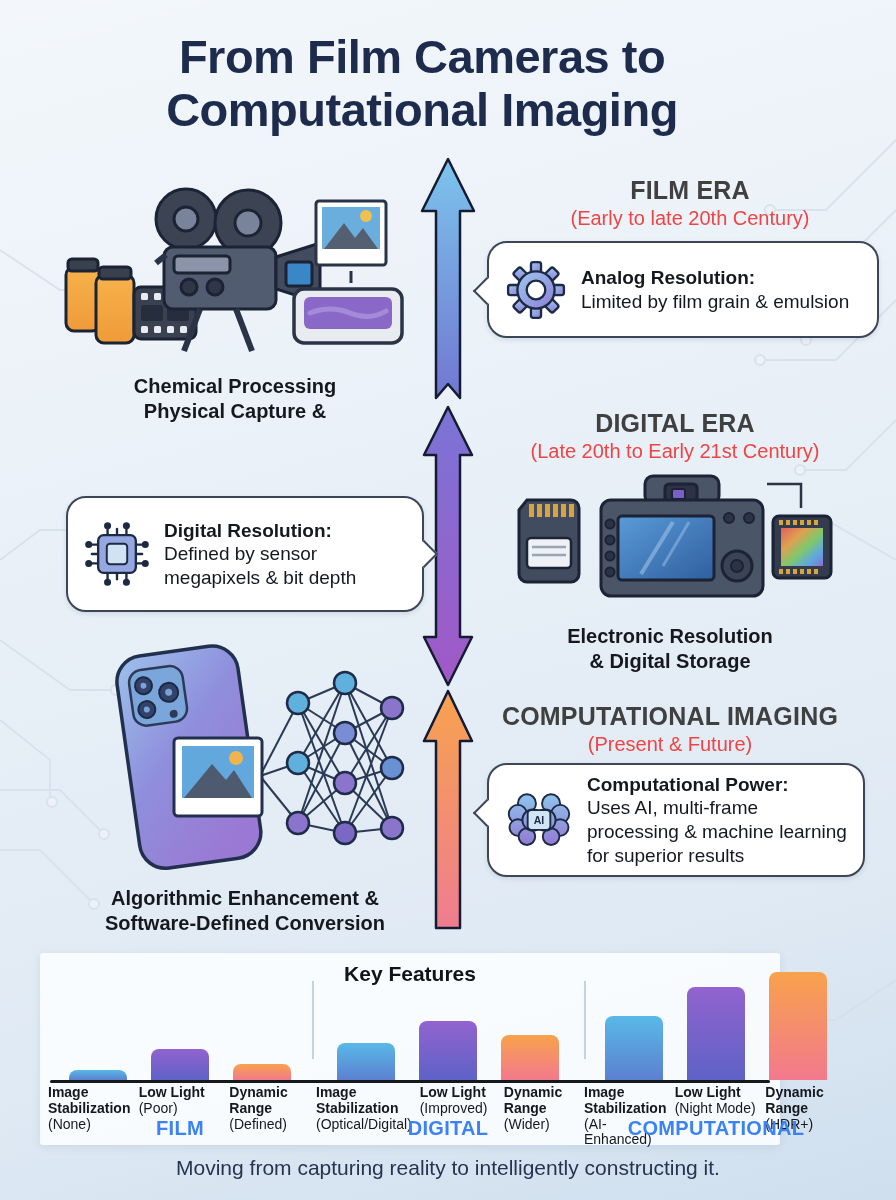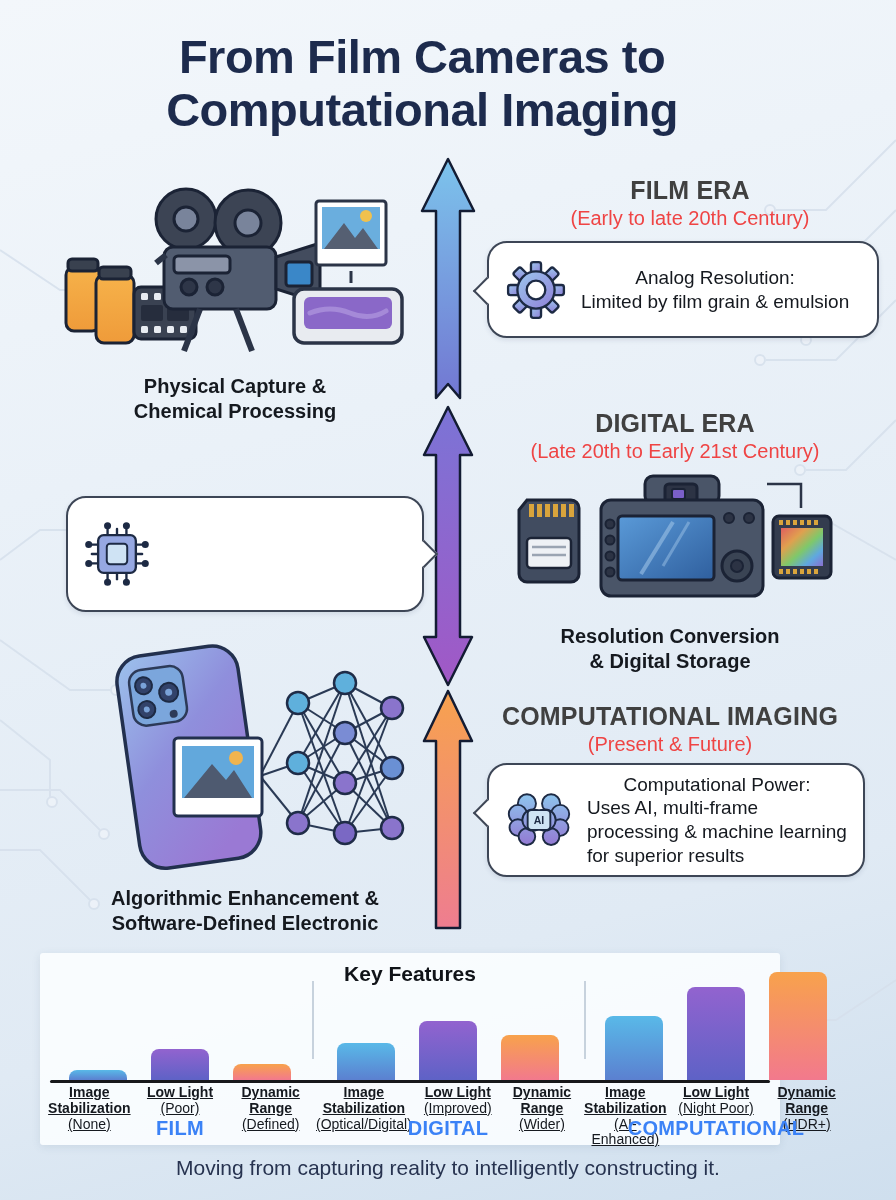--- a/index.html
+++ b/index.html
@@ -23,35 +23,35 @@
 
   .caption { text-align:center; font-size:20px; font-weight:700; color:#15191f; line-height:1.25; }
 
   .callout { background:#ffffff; border:2.5px solid #3d4656; border-radius:20px;
     display:flex; align-items:center; gap:14px; padding:10px 16px;
     box-shadow:0 2px 5px rgba(40,60,90,0.12); }
   .callout .tail { position:absolute; width:20px; height:20px; background:#fff; transform:rotate(45deg); }
   .callout .tail.left  { left:-12px; top:38px; border-left:2.5px solid #3d4656; border-bottom:2.5px solid #3d4656; }
   .callout .tail.right { right:-12px; top:46px; border-top:2.5px solid #3d4656; border-right:2.5px solid #3d4656; }
   .callout .txt { font-size:19px; line-height:1.24; color:#15191f; }
-  .callout .txt .t { font-weight:400;text-align:center; }
+  .callout .txt .t { font-weight:700; }
   .callout svg { flex:0 0 auto; }
 
   .chart-panel { left:40px; top:953px; width:740px; height:192px;
     background:rgba(252,254,255,0.88); border-radius:3px;
     box-shadow:0 2px 8px rgba(70,95,125,0.12); position:absolute; }
   .chart-title { position:absolute; top:9px; left:0; width:100%; text-align:center;
     font-size:21px; font-weight:800; color:#101318; }
   .chart-group { position:absolute; top:0; bottom:0; width:252px; }
   .bars-row { position:absolute; top:0; left:0; right:0; height:127px;
     display:flex; align-items:flex-end; justify-content:center; gap:24px; }
   .bar { width:58px; border-radius:8px 8px 0 0; }
   .labels-row { position:absolute; top:132px; left:-6px; right:-6px;
     display:flex; justify-content:center; gap:8px; }
-  .label-cell { width:96px; text-align:center; font-size:14px; line-height:1.13; color:#15191f;text-decoration:underline; }
+  .label-cell { width:96px; font-size:14px; line-height:1.13; color:#15191f; }
   .label-cell .nm { font-weight:700; }
   .group-label { position:absolute; bottom:5px; left:0; width:100%; text-align:center;
     font-size:20px; font-weight:800; color:#3b82f6; letter-spacing:0.3px; }
   .divider { position:absolute; top:28px; width:1.5px; height:78px; background:#c7d2dd; }
   .baseline { position:absolute; left:10px; right:10px; top:127px; height:3px; background:#17181b; border-radius:2px; }
 
   .footer-text { left:0; top:1156px; width:896px; text-align:center;
     font-size:21px; color:#273350; }
 </style>
 </head>
@@ -202,22 +202,22 @@
   </g>
 
   <g>
     <rect x="236" y="106" width="108" height="54" rx="10" fill="#e8ebf0" stroke="#2b3447" stroke-width="3.5"></rect>
     <rect x="246" y="114" width="88" height="32" rx="6" fill="#8a68c8"></rect>
     <path d="M252,130 q20,-8 40,0 q20,8 36,-2" stroke="#a58ad8" stroke-width="5" fill="none" stroke-linecap="round"></path>
   </g>
 </svg>
 
 <div class="content caption" style="left:70px; top:374px; width:330px;">
+  <div>Chemical Processing</div>
   <div>Physical Capture &amp;</div>
-  <div>Chemical Processing</div>
 </div>
 
 <div class="content era-heading" style="left:460px; top:409px; width:430px;">
   <div class="hd">DIGITAL ERA</div>
   <div class="sub">(Late 20th to Early 21st Century)</div>
 </div>
 
 <div class="content callout" style="left:66px; top:496px; width:358px; height:116px;">
   <div class="tail right"></div>
   <svg width="66" height="66" viewBox="-42 -42 84 84">
@@ -241,20 +241,24 @@
         <line x1="24" y1="-12" x2="34" y2="-12"></line>
           <circle cx="36" cy="-12" r="3" fill="#1d2a44"></circle>
         <line x1="24" y1="0" x2="32" y2="0"></line>
         <line x1="24" y1="12" x2="34" y2="12"></line>
           <circle cx="36" cy="12" r="3" fill="#1d2a44"></circle>
       </g>
       <rect x="-24" y="-24" width="48" height="48" rx="7" fill="#96a8e2"></rect>
       <rect x="-13" y="-13" width="26" height="26" rx="4" fill="#cfe3f4" stroke-width="2.5"></rect>
     </g>
   </svg>
+  <div class="txt">
+    <div class="t">Digital Resolution:</div>
+    <div>Defined by sensor megapixels &amp; bit depth</div>
+  </div>
 </div>
 
 <svg class="content" style="left:505px; top:462px;" width="335" height="165" viewBox="0 0 335 165">
   <defs>
     <linearGradient id="gScreen" x1="0" y1="0" x2="1" y2="1">
       <stop offset="0" stop-color="#5a9ad8"></stop>
         <stop offset="1" stop-color="#2f5f9e"></stop>
       </linearGradient>
     <linearGradient id="gSensor" x1="0" y1="0" x2="1" y2="1">
       <stop offset="0" stop-color="#e05f5f"></stop>
@@ -315,21 +319,21 @@
       <rect x="288" y="107" width="4" height="5"></rect>
         <rect x="295" y="107" width="4" height="5"></rect>
       <rect x="302" y="107" width="4" height="5"></rect>
         <rect x="309" y="107" width="4" height="5"></rect>
     </g>
     <rect x="276" y="66" width="42" height="38" fill="url(#gSensor)"></rect>
   </g>
 </svg>
 
 <div class="content caption" style="left:480px; top:624px; width:380px;">
-  <div>Resolution Conversion</div>
+  <div>Electronic Resolution</div>
   <div>&amp; Digital Storage</div>
 </div>
 
 <div class="content era-heading" style="left:470px; top:702px; width:400px;">
   <div class="hd">COMPUTATIONAL IMAGING</div>
   <div class="sub">(Present &amp; Future)</div>
 </div>
 
 <div class="content callout" style="left:487px; top:763px; width:378px; height:114px;">
   <div class="tail left"></div>
@@ -428,21 +432,21 @@
     <circle cx="275" cy="155" r="11" fill="#8a74cc"></circle>
     <circle cx="275" cy="205" r="11" fill="#7a68c4"></circle>
     <circle cx="322" cy="80" r="11" fill="#8a74cc"></circle>
     <circle cx="322" cy="140" r="11" fill="#6a90d4"></circle>
     <circle cx="322" cy="200" r="11" fill="#8a74cc"></circle>
   </g>
 </svg>
 
 <div class="content caption" style="left:50px; top:886px; width:390px;">
   <div>Algorithmic Enhancement &amp;</div>
-  <div>Software-Defined Electronic</div>
+  <div>Software-Defined Conversion</div>
 </div>
 
 <div class="chart-panel content">
   <div class="chart-title">Key Features</div>
   <div id="chart-groups">
       <div class="chart-group" style="left: 14px;">
         <div class="bars-row">
           <div class="bar" style="background: linear-gradient(rgb(89, 185, 232), rgb(91, 128, 208)); height: 10px;"></div>
           <div class="bar" style="background: linear-gradient(rgb(146, 99, 207), rgb(94, 98, 198)); height: 31px;"></div>
           <div class="bar" style="background: linear-gradient(rgb(248, 162, 76), rgb(242, 121, 141)); height: 16px;"></div>
@@ -491,21 +495,21 @@
           <div class="bar" style="background: linear-gradient(rgb(146, 99, 207), rgb(94, 98, 198)); height: 93px;"></div>
           <div class="bar" style="background: linear-gradient(rgb(248, 162, 76), rgb(242, 121, 141)); height: 108px;"></div>
         </div>
         <div class="labels-row">
           <div class="label-cell">
             <div class="nm">Image Stabilization</div>
             <div>(AI-Enhanced)</div>
           </div>
           <div class="label-cell">
             <div class="nm">Low Light</div>
-            <div>(Night Poor)</div>
+            <div>(Night Mode)</div>
           </div>
           <div class="label-cell">
             <div class="nm">Dynamic Range</div>
             <div>(HDR+)</div>
           </div>
         </div>
         <div class="group-label">COMPUTATIONAL</div>
       </div>
     </div>
   <div class="divider" style="left:272px;"></div>

